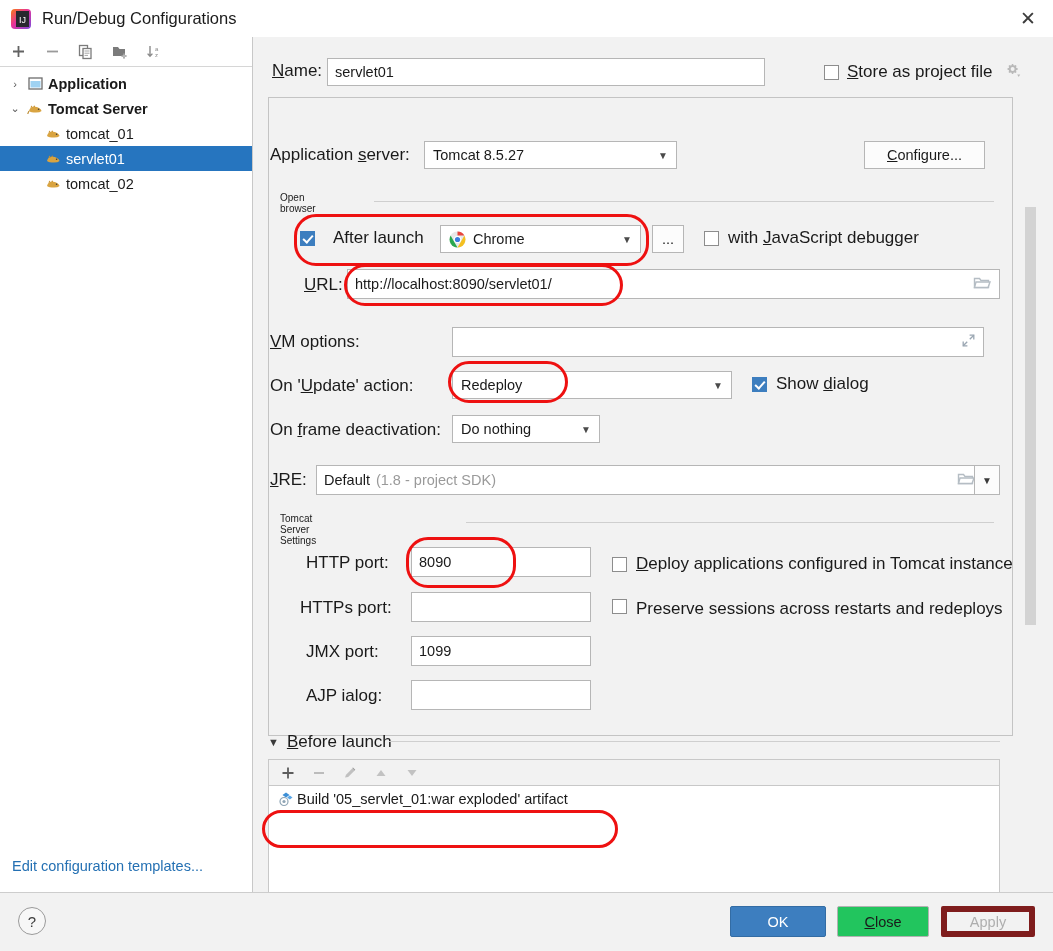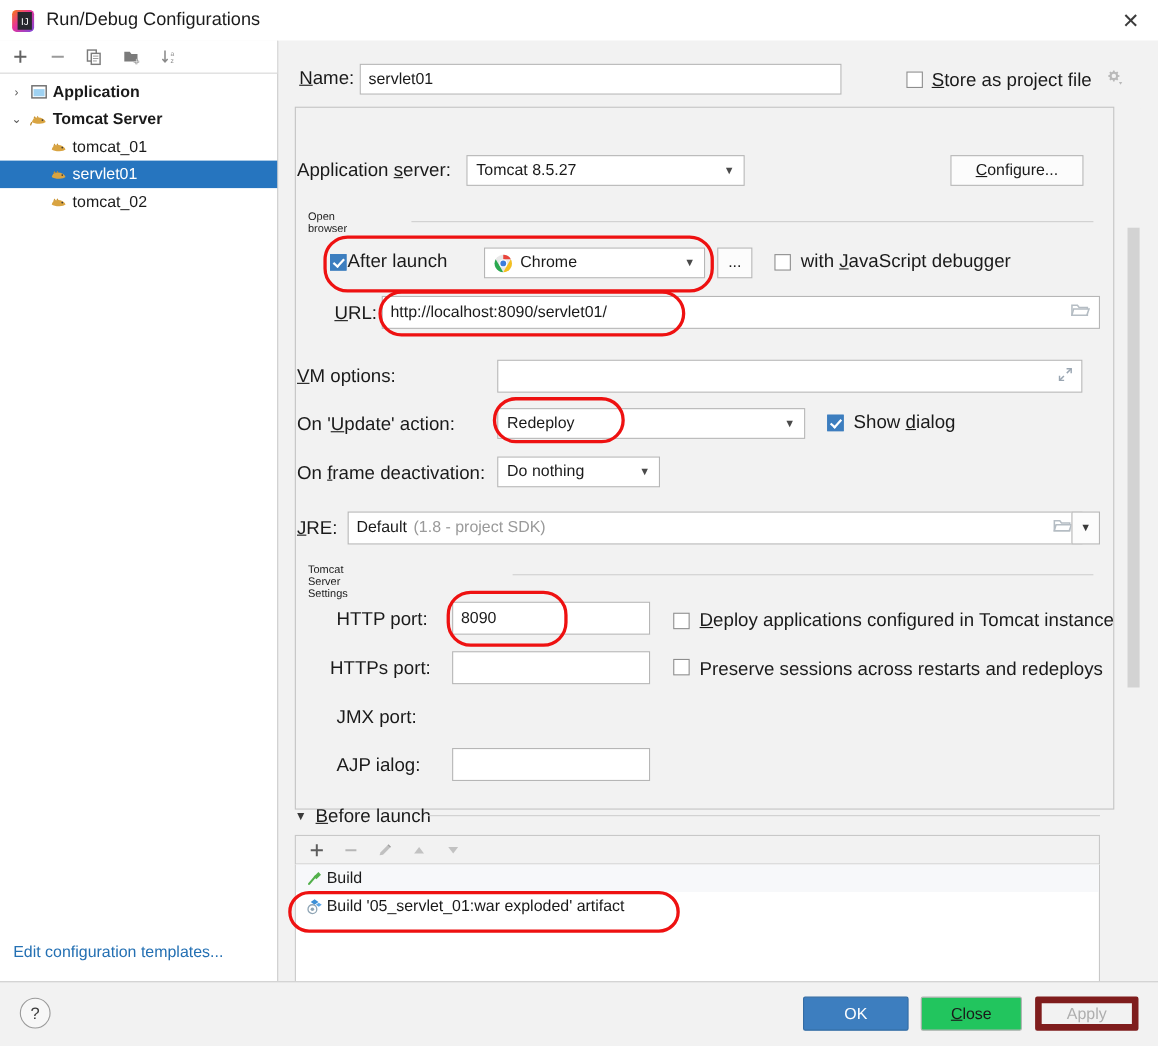--- a/index.html
+++ b/index.html
@@ -309,21 +309,21 @@
     </div>
     <div class="btn" style="position:absolute; left:610px; top:104px; width:121px;">
       <span><u class="mn">C</u>onfigure...</span>
     </div>
 
     <div class="groupbox">
       <div class="gb-title" style="left:26px; top:155px;">Open browser</div>
       <div class="gb-line" style="left:120px; top:164px; width:620px;"></div>
     </div>
 
-    <div style="position:absolute; left:46px; top:191px; display:flex; align-items:center; gap:1px;">
+    <div style="position:absolute; left:46px; top:191px; display:flex; align-items:center; gap:18px;">
       <span class="cb checked"></span>
       <span class="lbl">After launch</span>
     </div>
     <div class="combo" style="position:absolute; left:186px; top:188px; width:201px;">
       <span style="margin-right:7px; display:flex;">
         <svg width="17" height="17" viewBox="0 0 17 17">
           <circle cx="8.5" cy="8.5" r="8" fill="#e8e8e8"></circle>
           <path d="M8.5 0.5 A8 8 0 0 1 15.4 4.6 L8.5 4.6 Z" fill="#e8443b"></path>
           <path d="M15.4 4.6 A8 8 0 0 1 8.5 16.5 L12 10.4 Z" fill="#f4c020"></path>
           <path d="M8.5 16.5 A8 8 0 0 1 1.6 4.6 L5 10.4 Z" fill="#2aa84f"></path>
@@ -426,20 +426,21 @@
     </div>
     <div class="tf" style="position:absolute; left:157px; top:555px; width:180px; height:30px;"></div>
     <div style="position:absolute; left:358px; top:562px; display:flex; align-items:flex-start; gap:9px;">
       <span class="cb"></span>
       <span class="lbl">Preserve sessions across restarts and redeploys</span>
     </div>
 
     <div class="row" style="position:absolute; left:52px; top:605px;">
       <span class="lbl">JMX port:</span>
     </div>
+    <div class="tf" style="position:absolute; left:157px; top:599px; width:180px; height:30px;">1099</div>
 
     <div class="row" style="position:absolute; left:52px; top:649px;">
       <span class="lbl">AJP ialog:</span>
     </div>
     <div class="tf" style="position:absolute; left:157px; top:643px; width:180px; height:30px;"></div>
 
     <div class="vscroll" style="left:770px; top:62px; height:636px;">
       <div class="vthumb" style="top:108px; height:418px;"></div>
     </div>
 
@@ -472,29 +473,20 @@
           </svg>
       </div>
       <div class="bl-icon">
         <svg width="14" height="14" viewBox="0 0 14 14">
             <path d="M7 10 L2.5 4 H11.5 Z" fill="#c2c2c2"></path>
           </svg>
       </div>
     </div>
 
     <div class="bl-list" style="position:absolute; left:14px; top:749px; width:732px; height:107px;">
-      <div class="bl-row alt">
-        <span style="width:22px; display:flex; align-items:center; justify-content:center;">
-          <svg width="15" height="15" viewBox="0 0 15 15">
-            <path d="M2 12.5 L8 5.5" stroke="#52b04b" stroke-width="2" stroke-linecap="round"></path>
-            <path d="M6.2 6 L10.5 1.8 L12.8 4.2 L8.6 8.4 Z" fill="#52b04b"></path>
-          </svg>
-        </span>
-        <span>Build</span>
-      </div>
       <div class="bl-row">
         <span style="width:22px; display:flex; align-items:center; justify-content:center;">
           <svg width="16" height="16" viewBox="0 0 16 16">
             <path d="M8 1.5 L11.5 4 L8 6.5 L4.5 4 Z" fill="#3d8fd6"></path>
             <path d="M11.8 4.6 L14.5 6.4 L11.8 8.4 L9.2 6.4 Z" fill="#5aa7e8"></path>
             <circle cx="6" cy="10.5" r="4" fill="#ffffff" stroke="#8fa5b5" stroke-width="1.2"></circle>
             <circle cx="6" cy="10.5" r="1.6" fill="#8fa5b5"></circle>
           </svg>
         </span>
         <span>Build '05_servlet_01:war exploded' artifact</span>

